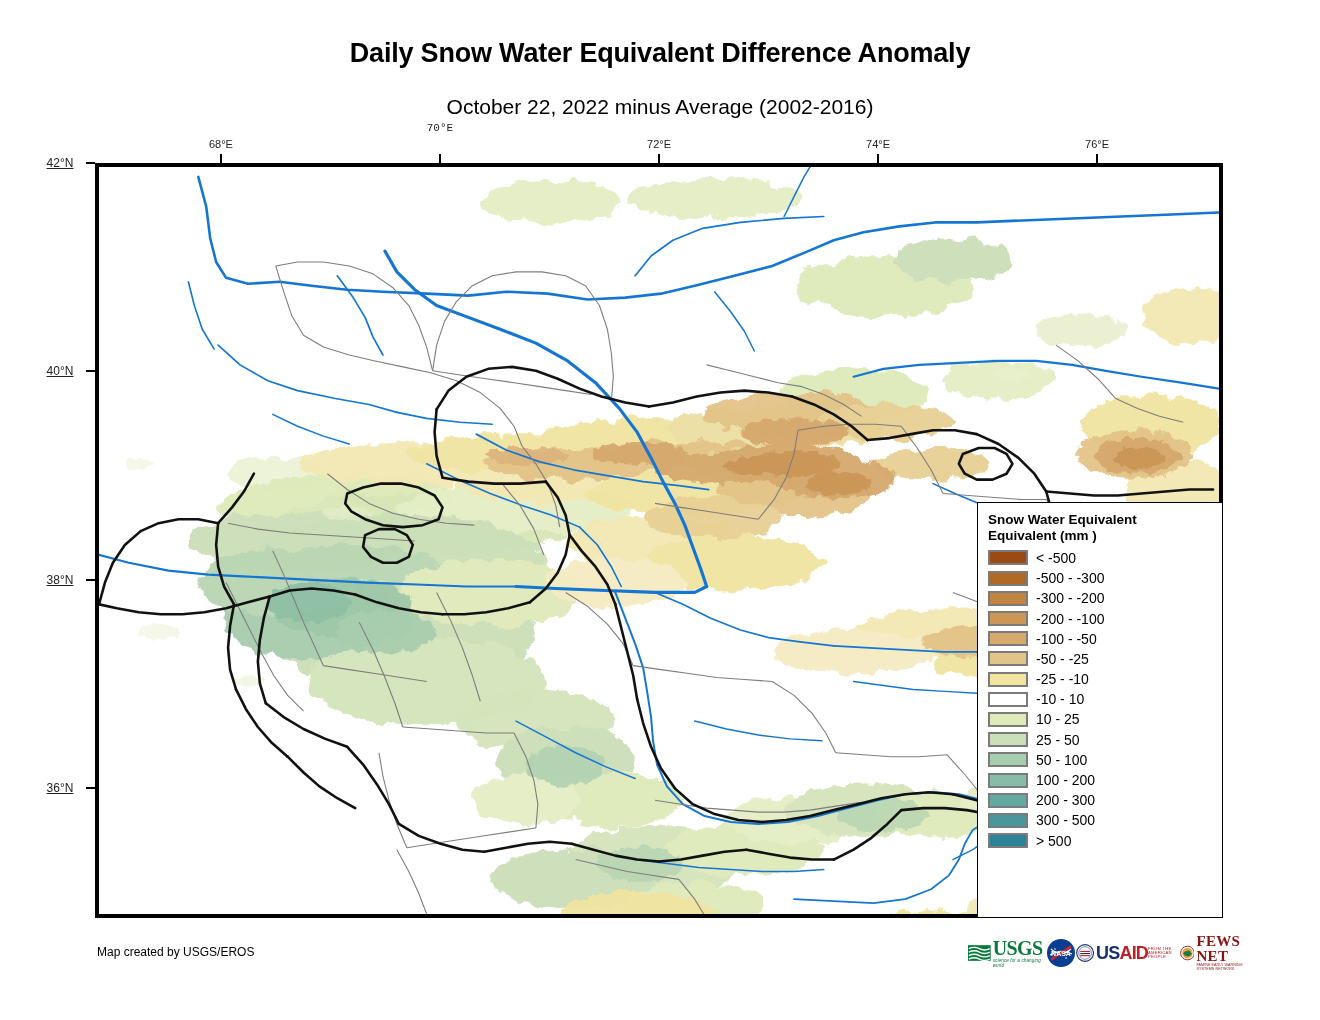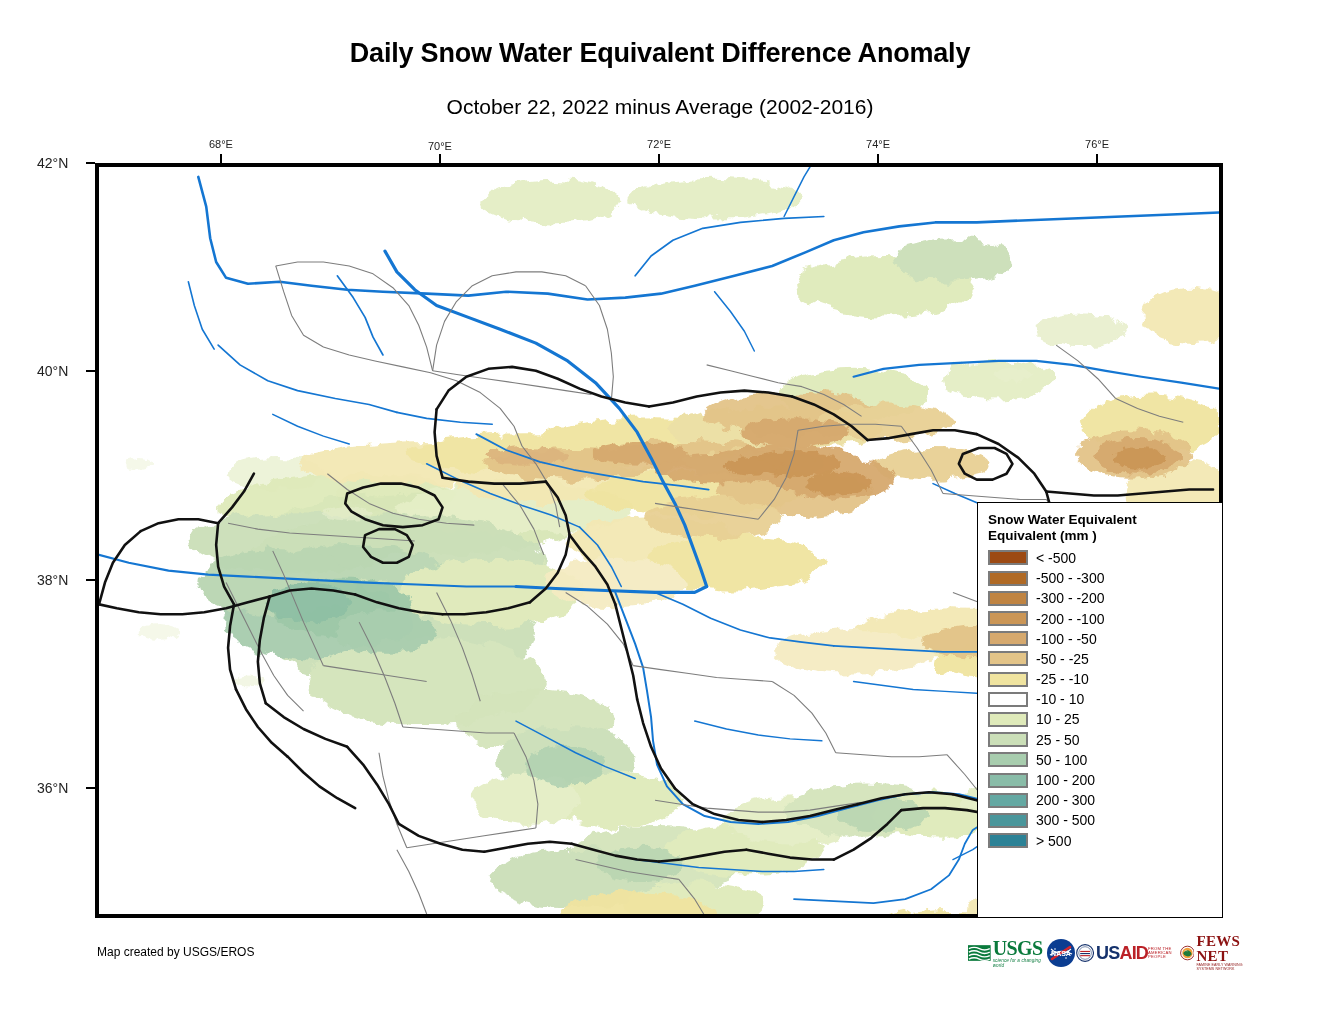--- a/index.html
+++ b/index.html
@@ -24,22 +24,22 @@
     overflow:hidden;
   }
   #map-canvas{position:absolute;left:0;top:0;width:100%;height:100%;}
   
   .lon-label{
     position:absolute;font-size:11px;color:#222;transform:translateX(-50%);
     white-space:nowrap;
   }
   .lon-tick{position:absolute;width:2px;background:#000;}
   .lat-label{
-    position:absolute;font-size:14px;color:#222;transform:translateY(-50%);
-    white-space:nowrap;text-align:left;
+    position:absolute;font-size:12px;color:#222;transform:translateY(-50%);
+    white-space:nowrap;text-align:center;text-decoration:underline;
   }
   .lat-tick{position:absolute;height:2px;background:#000;}
   
   #legend{
     position:absolute;left:977px;top:502px;width:246px;height:416px;
     background:#ffffff;border:1px solid #000000;box-sizing:border-box;
     padding:9px 10px 6px 10px;
   }
   #legend-title{
     font-size:13.5px;font-weight:bold;color:#000;line-height:1.18;
@@ -90,21 +90,21 @@
 </head>
 <body>
 
 <div id="map-title">Daily Snow Water Equivalent Difference Anomaly</div>
 <div id="map-subtitle">October 22, 2022 minus Average (2002-2016)</div>
 
 <div id="lon-labels">
     <div class="lon-tick" style="left: 219.942px; top: 154px; height: 9px;"></div>
     <div class="lon-label" style="left: 220.942px; top: 138px;">68°E</div>
     <div class="lon-tick" style="left: 438.971px; top: 154px; height: 9px;"></div>
-    <div class="lon-label" style="left: 439.971px; top: 140px;">70°E</div>
+    <div class="lon-label" style="left: 439.971px; top: 122px; font-family: Liberation Mono, monospace;">70°E</div>
     <div class="lon-tick" style="left: 658px; top: 154px; height: 9px;"></div>
     <div class="lon-label" style="left: 659px; top: 138px;">72°E</div>
     <div class="lon-tick" style="left: 877.029px; top: 154px; height: 9px;"></div>
     <div class="lon-label" style="left: 878.029px; top: 138px;">74°E</div>
     <div class="lon-tick" style="left: 1096.06px; top: 154px; height: 9px;"></div>
     <div class="lon-label" style="left: 1097.06px; top: 138px;">76°E</div>
   </div>
 <div id="lat-labels">
     <div class="lat-tick" style="top: 162px; left: 86px; width: 9px;"></div>
     <div class="lat-label" style="top: 163px; left: 37px; width: 46px;">42°N</div>

